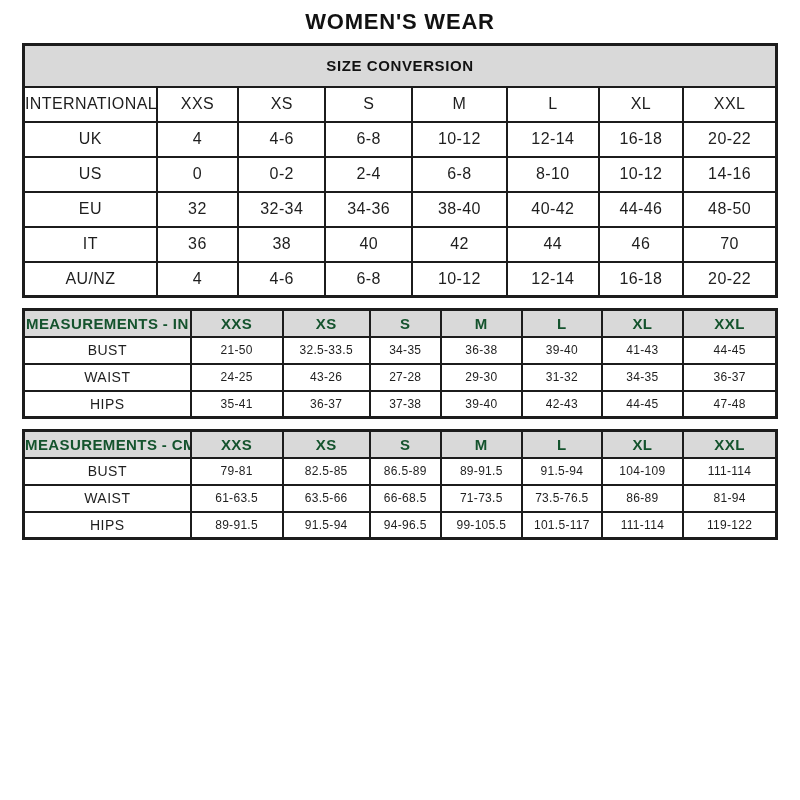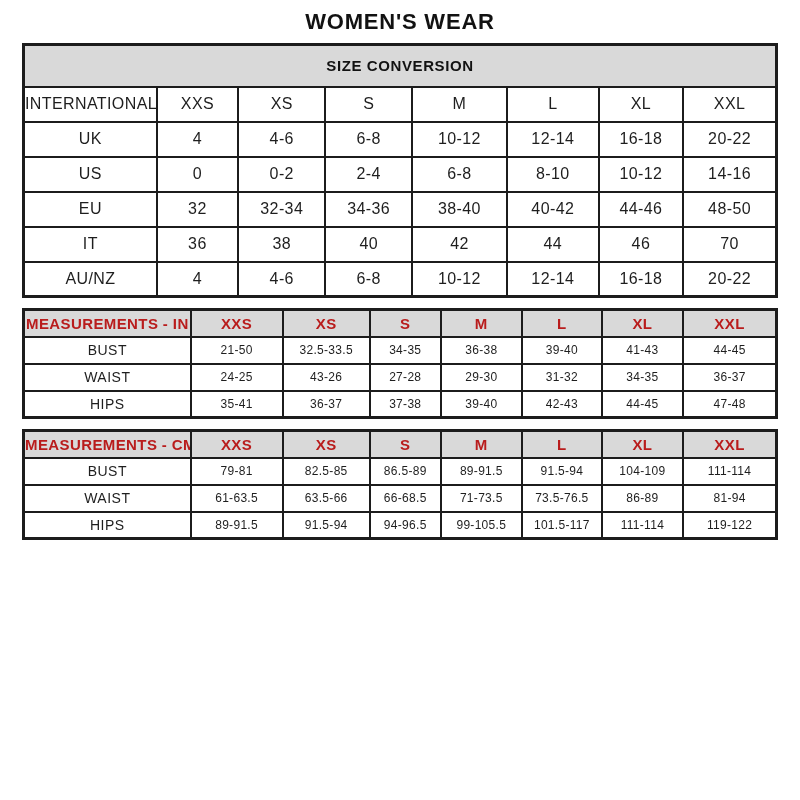--- a/index.html
+++ b/index.html
@@ -32,21 +32,21 @@
     text-align:center;vertical-align:middle;padding:0;
     overflow:hidden;white-space:nowrap;
   }
   .banner{
     height:42px;background:var(--header-bg);
     font-size:15px;font-weight:700;letter-spacing:0.6px;color:#121212;
   }
   .t1 td{height:35px;font-size:16px;letter-spacing:0.4px;font-weight:400;}
   .t2 th{
     height:27px;background:var(--header-bg);
-    font-size:15px;font-weight:700;letter-spacing:0.4px;color:#b91c1c;
+    font-size:15px;font-weight:700;letter-spacing:0.4px;color:#14532d;
   }
   .t2 th.hlabel{font-size:15px;}
   .t2 td{height:27px;font-size:12px;letter-spacing:0.3px;font-weight:400;}
   .t2 td.label{font-size:14px;letter-spacing:0.5px;}
 </style>
 </head>
 <body>
 
 <h1 class="page-title">WOMEN'S WEAR</h1>
 

